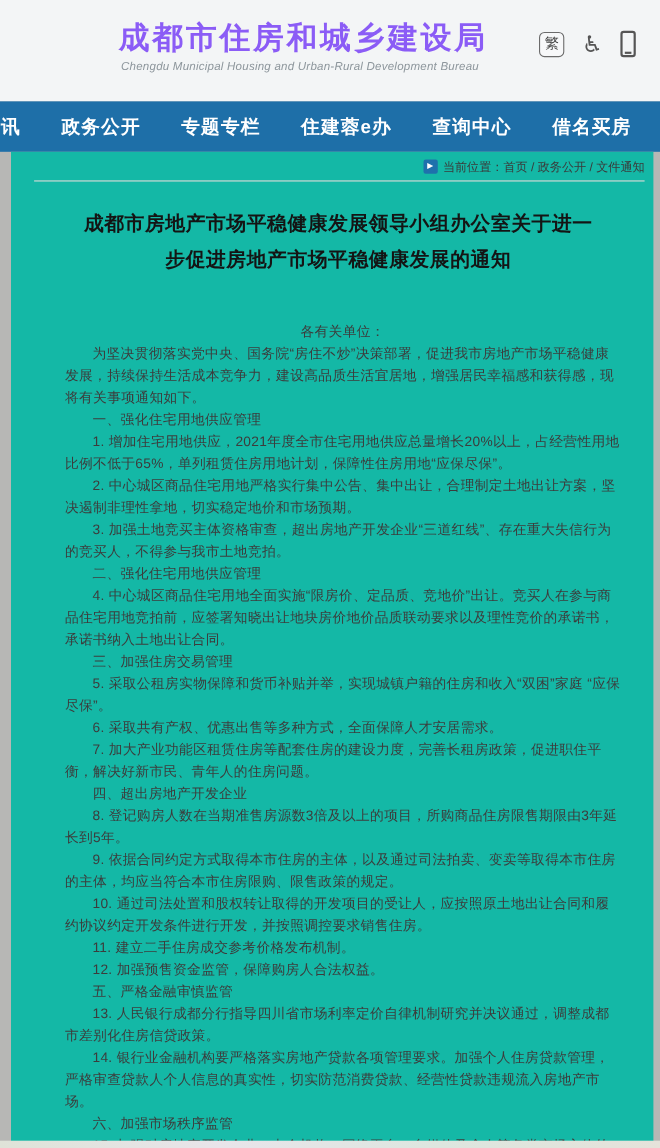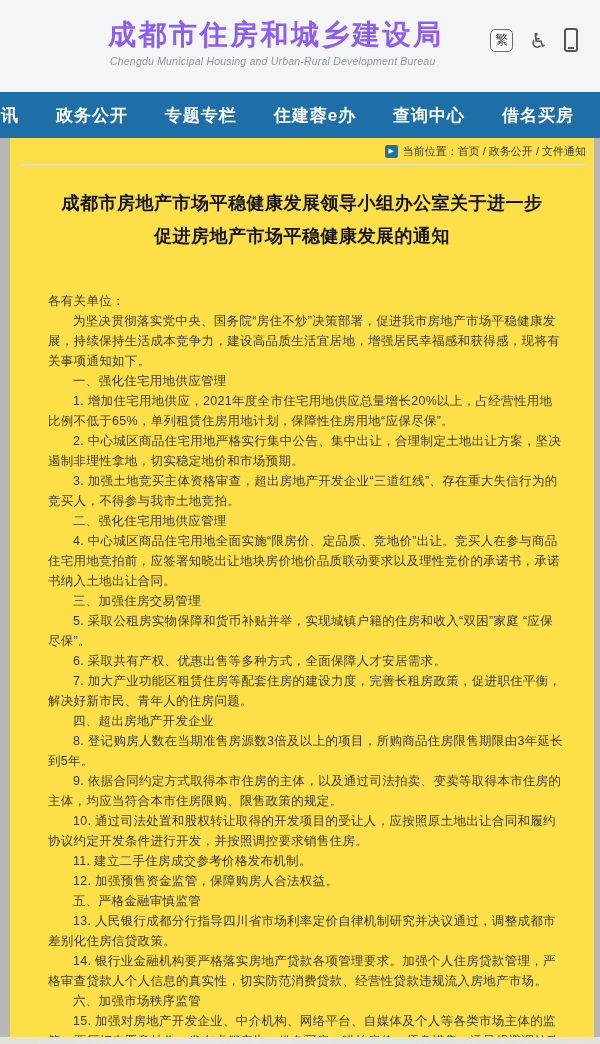--- a/index.html
+++ b/index.html
@@ -30,34 +30,34 @@
   .phone::after { content:""; position:absolute; left:2px; bottom:1px; width:6px; height:2px; background:#555; }
 
   
   .nav { width:600px; height:46px; background:#1e6fa8; display:flex; align-items:center;
          justify-content:space-between; padding:0 26px 0 0; overflow:hidden; }
   .nav-item { color:#fff; font-size:17px; font-weight:bold; letter-spacing:1px;
               white-space:nowrap; cursor:pointer; }
   .nav-item:first-child { margin-left:-17px; }
 
   
-  .content { position:absolute; top:138px; left:10px; right:6px; bottom:0; background:#fde047; }
+  .content { position:absolute; top:138px; left:10px; right:6px; bottom:0; background:#14b8a6;padding-left:11px; }
   .crumb-row { height:26px; display:flex; align-items:center; justify-content:flex-end;
                padding-right:8px; gap:5px; }
   .crumb-icon { width:13px; height:13px; background:#1e71ac; border-radius:2px; color:#fff;
                 font-size:7px; display:flex; align-items:center; justify-content:center; }
   .crumb-text { font-size:11px; color:#3a3a3a; }
   .rule { border-bottom:1px solid #dbdbd8; margin:0 8px 0 10px; }
 
   .art-title { margin:22px 50px 0; text-align:center; font-size:18px; font-weight:bold;
                color:#141414; line-height:33px; letter-spacing:0.5px; }
   .art-body { margin:38px 30px 0 38px; }
   .art-body p { font-size:12.5px; color:#3c3c3c; line-height:20px; text-indent:2em;
                 letter-spacing:0.3px; }
-  .art-body p.flush { text-indent:0; }
+  .art-body p.flush { text-indent:0;text-align:center; }
 
   .foot-band { position:absolute; left:0; right:0; bottom:0; height:7px;
                background:linear-gradient(90deg,#dfe3d8,#e9e4ea,#dde6df,#e6e2da); }
 </style>
 </head>
 <body>
 
 <div class="page">
 
   <div class="header">

